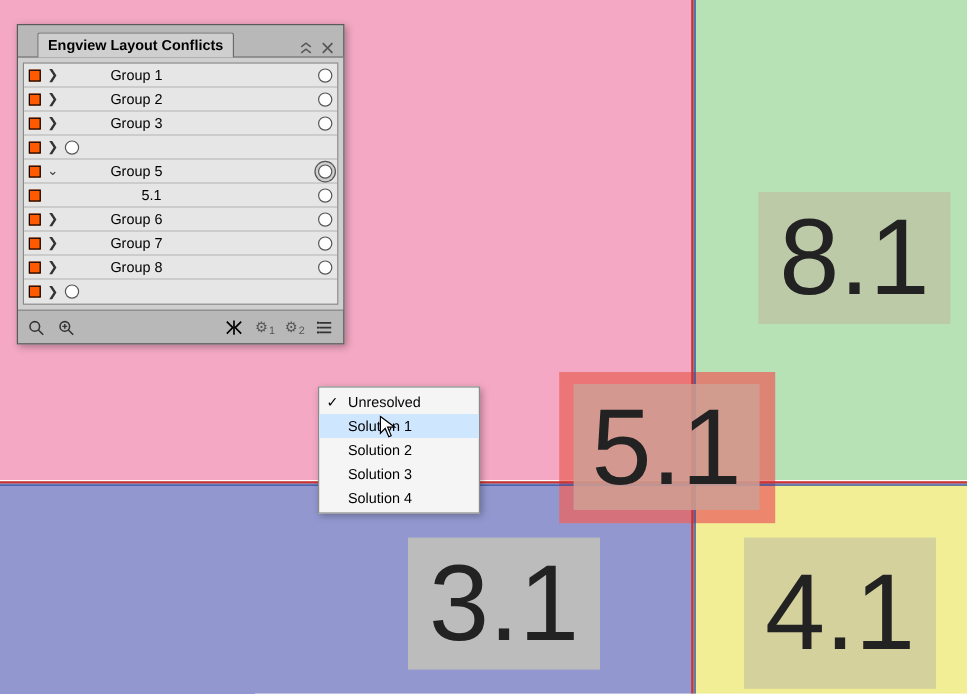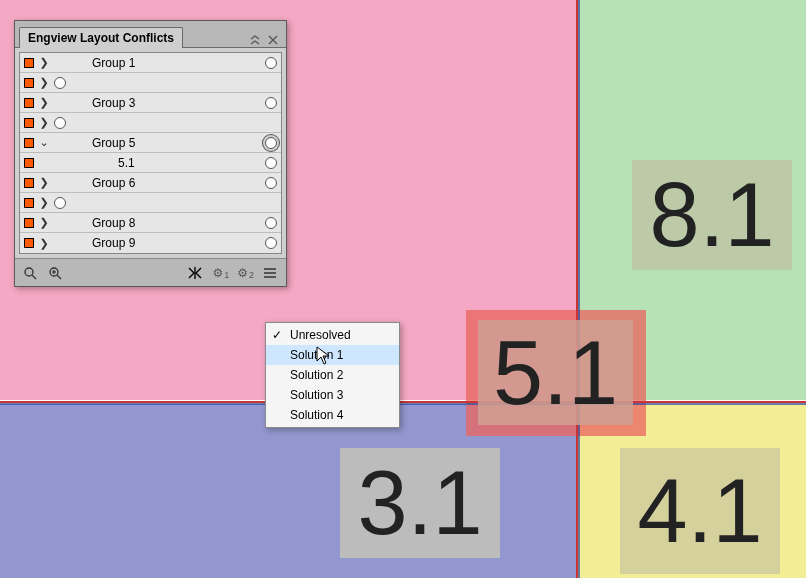--- a/index.html
+++ b/index.html
@@ -7,21 +7,21 @@
   .canvas { position: absolute; inset: 0; background: #fff; }
   .region { position: absolute; }
   .big-label { position: absolute; font-size: 90px; font-weight: 400; color: #222; display: flex; align-items: center; justify-content: center; line-height: 1; }
   .guide-h { position: absolute; left: 0; right: 0; height: 2px; }
   .guide-v { position: absolute; top: 0; bottom: 0; width: 2px; }
   
   .panel {
     position: absolute; left: 14px; top: 20px; width: 273px; background: #b8b8b8;
     border: 1px solid #5a5a5a; box-shadow: 2px 2px 6px rgba(0,0,0,0.3); z-index: 50;
   }
-  .panel-tabbar { display: flex; align-items: flex-end; height: 26px; padding: 4px 4px 0 4px; gap: 4px; }
+  .panel-tabbar { display: flex; align-items: flex-end; height: 26px; padding: 4px 4px 0 16px; gap: 4px; }
   .panel-tab {
     background: #cfcfcf; border: 1px solid #6a6a6a; border-bottom: none;
     padding: 3px 8px 3px 8px; font-size: 12px; font-weight: 600; border-radius: 2px 2px 0 0;
     position: relative; top: 1px;
   }
   .panel-tabbar-right { margin-left: auto; display: flex; gap: 4px; align-items: center; padding-right: 2px; }
   .tb-icon { width: 14px; height: 14px; display: inline-flex; align-items: center; justify-content: center; color: #444; cursor: pointer; }
   .panel-body { background: #cfcfcf; border-top: 1px solid #6a6a6a; padding: 4px; }
   .list { background: #e6e6e6; border: 1px solid #888; }
   .row {
@@ -97,20 +97,21 @@
     <div class="list">
       <div class="row">
         <span class="swatch"></span>
         <span class="arrow">❯</span>
         <span class="row-label">Group 1</span>
         <span class="radio"></span>
       </div>
       <div class="row">
         <span class="swatch"></span>
         <span class="arrow">❯</span>
+        <span class="row-label">Group 2</span>
         <span class="radio"></span>
       </div>
       <div class="row">
         <span class="swatch"></span>
         <span class="arrow">❯</span>
         <span class="row-label">Group 3</span>
         <span class="radio"></span>
       </div>
       <div class="row">
         <span class="swatch"></span>
@@ -131,32 +132,32 @@
       </div>
       <div class="row">
         <span class="swatch"></span>
         <span class="arrow">❯</span>
         <span class="row-label">Group 6</span>
         <span class="radio"></span>
       </div>
       <div class="row">
         <span class="swatch"></span>
         <span class="arrow">❯</span>
+        <span class="row-label">Group 7</span>
         <span class="radio"></span>
       </div>
       <div class="row">
         <span class="swatch"></span>
         <span class="arrow">❯</span>
         <span class="row-label">Group 8</span>
         <span class="radio"></span>
       </div>
       <div class="row">
         <span class="swatch"></span>
         <span class="arrow">❯</span>
-        <span class="row-label">Group 9</span>
         <span class="radio"></span>
       </div>
     </div>
   </div>
   <div class="panel-footer">
     <span class="footer-btn">
       <svg width="14" height="14" viewBox="0 0 14 14">
           <circle cx="6" cy="6" r="4" stroke="#333" stroke-width="1.3" fill="none"></circle>
           <line x1="9" y1="9" x2="13" y2="13" stroke="#333" stroke-width="1.3"></line>
         </svg>

